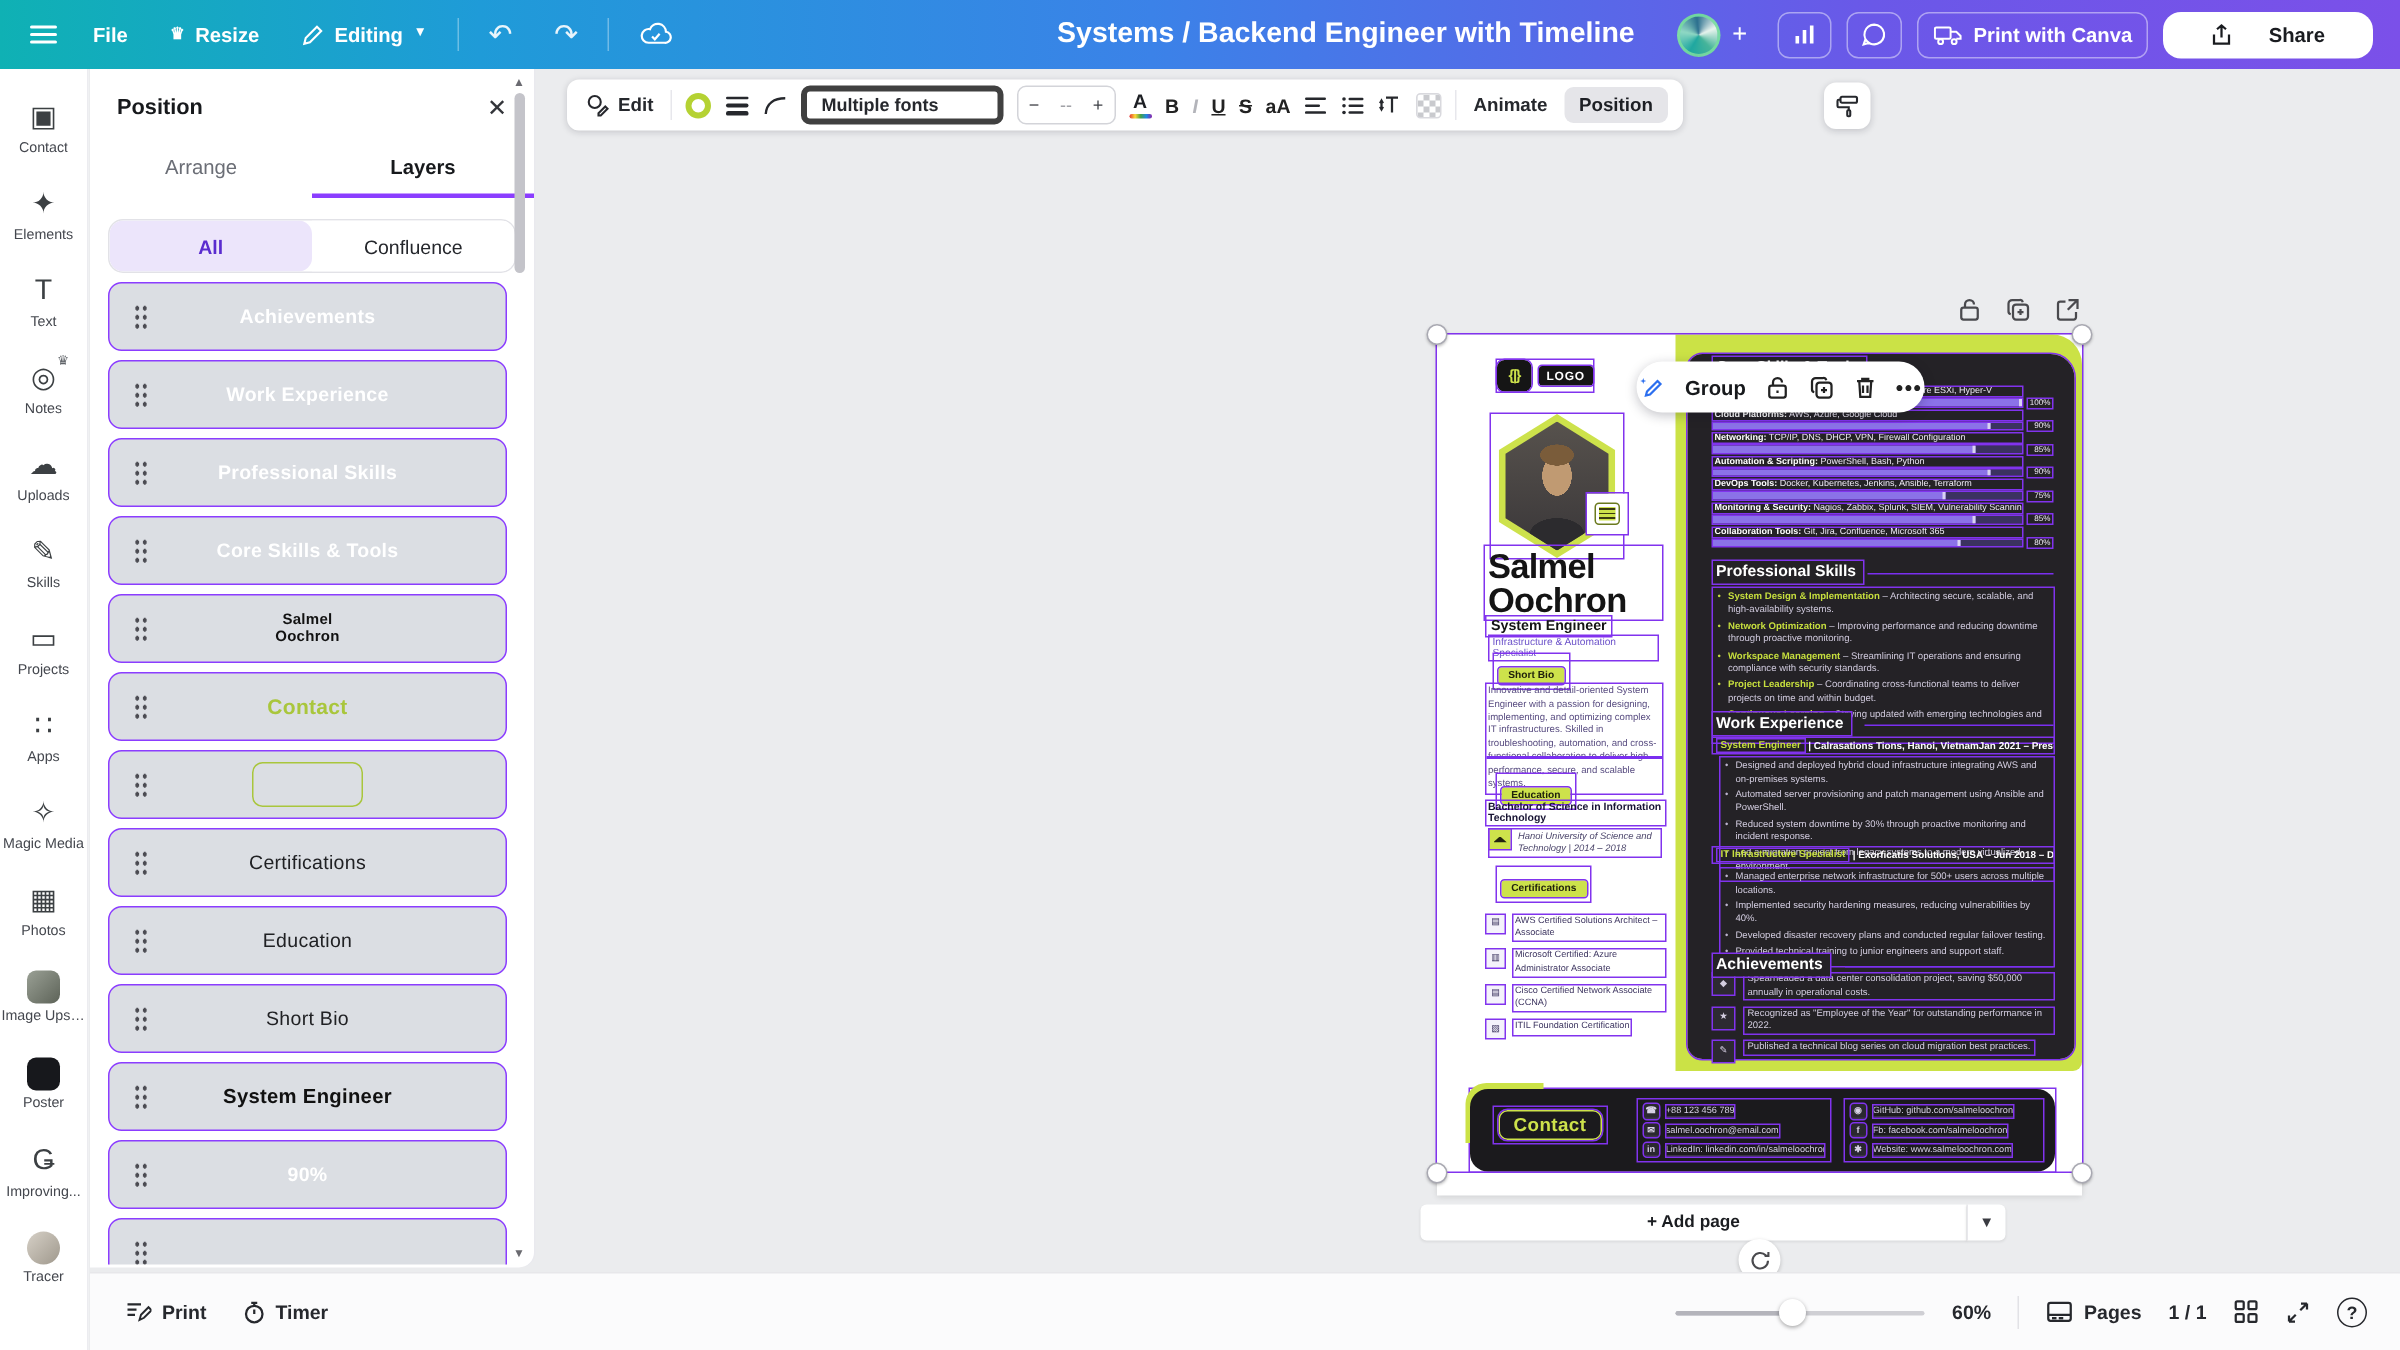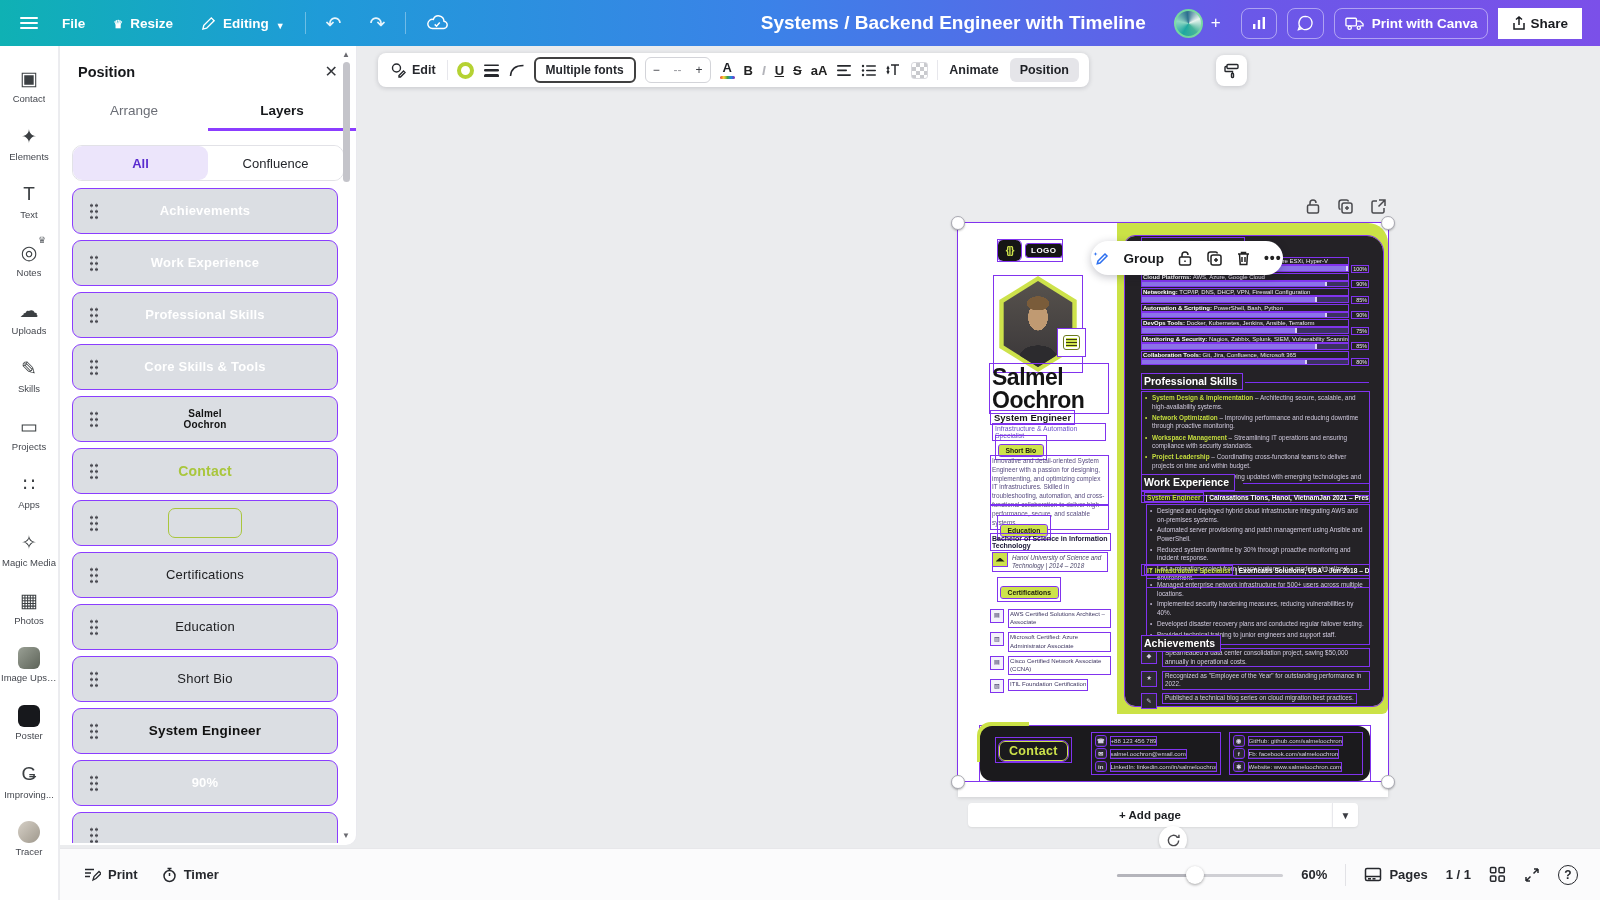--- a/index.html
+++ b/index.html
@@ -4,30 +4,30 @@
 <style>
   * { margin:0; padding:0; box-sizing:border-box; }
   html,body { width:1600px; height:900px; overflow:hidden; }
   body { font-family:"Liberation Sans", sans-serif; background:#ebecee; }
   .app { position:relative; width:1600px; height:900px; }
 
   
   .topbar { position:absolute; left:0; top:0; width:1600px; height:46px;
     background:linear-gradient(90deg,#0fb1b4 0%,#1f9bd8 20%,#3b82e8 48%,#6a58e8 78%,#7b50e9 100%);
     display:flex; align-items:center; color:#fff; font-size:13.5px; font-weight:700; z-index:50; }
-  .tb-item { display:flex; align-items:flex-end; gap:7px; padding:0 14px; cursor:pointer; }
+  .tb-item { display:flex; align-items:flex-start; gap:7px; padding:0 14px; cursor:pointer; }
   .hamburger { width:18px; height:12px; display:flex; flex-direction:column; justify-content:space-between; margin:0 10px 0 20px;}
   .hamburger i { display:block; height:2px; background:#fff; border-radius:2px;}
   .tb-sep { width:1px; height:22px; background:rgba(255,255,255,.35); margin:0 6px;}
   .tb-right { margin-left:auto; display:flex; align-items:center; gap:10px; padding-right:18px;}
   .tb-title { font-size:19px; font-weight:700; margin-right:8px; white-space:nowrap;}
   .avatar { width:29px; height:29px; border-radius:50%; border:2px solid rgba(120,220,160,.9);
     background:conic-gradient(from 210deg,#1fa7a0,#8fd8c4,#2b6f8e,#e8f4ee,#46b49a,#1fa7a0);}
   .pillbox { display:flex; align-items:center; gap:8px; border:1px solid rgba(255,255,255,.45); border-radius:8px; height:31px; padding:0 10px;}
-  .share-btn { display:flex; align-items:center; gap:4px; background:#fff; color:#1a1c20; border-radius:0; height:31px; padding:0 14px; font-weight:700; cursor:pointer;}
+  .share-btn { display:flex; align-items:center; gap:24px; background:#fff; color:#1a1c20; border-radius:12px; height:31px; padding:0 32px; font-weight:700; cursor:pointer;}
   .glyph-undo { font-size:19px; font-weight:400; opacity:.9;}
   svg.ic { display:block; }
 
   
   .rail { position:absolute; left:0; top:46px; width:59px; height:854px; background:#fff; border-right:1px solid #ececf0; z-index:40;
     display:flex; flex-direction:column; align-items:center; padding-top:10px;}
   .rail-item { width:100%; height:58px; display:flex; flex-direction:column; align-items:center; justify-content:center; gap:3px; cursor:pointer; position:relative;}
   .rail-item .ric { width:24px; height:24px; display:flex; align-items:center; justify-content:center; font-size:19px; color:#3c4043;}
   .rail-item .rlabel { font-size:9.5px; color:#44474e; max-width:56px; white-space:nowrap; overflow:hidden; text-overflow:ellipsis;}
   .rail-item .rbadge { position:absolute; top:5px; right:12px; font-size:9px; color:#5f6368;}
@@ -60,21 +60,21 @@
   .pscroll .thumb { position:absolute; left:2px; top:12px; width:7px; height:120px; background:#c4c4ca; border-radius:4px;}
   .pscroll .arr { position:absolute; left:1px; font-size:8px; color:#6a6a70;}
   .pscroll .arr.up { top:0;} .pscroll .arr.dn { bottom:2px;}
 
   
   .ftoolbar { position:absolute; left:378px; top:53px; height:34px; background:#fff; border-radius:8px;
     box-shadow:0 1px 5px rgba(20,20,40,.18); display:flex; align-items:center; padding:0 10px; gap:9px; z-index:45; }
   .ft-sep { width:1px; height:20px; background:#e7e7ec;}
   .ft-btn { display:flex; align-items:center; gap:6px; font-size:12.5px; font-weight:700; color:#26282d; cursor:pointer; padding:0 2px;}
   .ring { width:17px; height:17px; border-radius:50%; border:4.5px solid #b5d233; background:#fff;}
-  .fontbox { width:102px; height:26px; border:2px solid #404040; border-radius:6px; display:flex; align-items:center; padding:0 10px;
+  .fontbox { width:135px; height:26px; border:4px solid #404040; border-radius:6px; display:flex; align-items:center; padding:0 10px;
     font-size:12px; font-weight:700; color:#26282d; cursor:pointer;}
   .sizebox { width:66px; height:26px; border:1px solid #d3d4d9; border-radius:6px; display:flex; align-items:center; cursor:pointer;}
   .sizebox span { flex:1; text-align:center; font-size:12px; color:#3c3e44;}
   .txt-a { font-weight:800; font-size:13px; color:#1d1f24; display:flex; flex-direction:column; align-items:center; line-height:1;}
   .txt-a .bar { width:15px; height:3.5px; border-radius:2px; margin-top:1.5px;
     background:linear-gradient(90deg,#e53935,#fdd835,#43a047,#1e88e5,#8e24aa);}
   .tg { font-size:13px; font-weight:700; color:#222; cursor:pointer;}
   .tg.u { text-decoration:underline;}
   .tg.s { text-decoration:line-through;}
   .tg.dis { color:#b3b4ba; font-style:italic; font-weight:600;}
@@ -173,21 +173,21 @@
     color:#cde24b; font-size:12.5px; font-weight:800; letter-spacing:.3px;}
   .cb-col { position:absolute; top:7px; display:flex; flex-direction:column; gap:3.4px; padding:3px 4px;}
   .cb-col.c1 { left:112px; width:128px;}
   .cb-col.c2 { left:250px; width:132px;}
   .cb-row { display:flex; align-items:center; gap:5px;}
   .cb-ic { width:9.5px; height:9.5px; flex:0 0 9.5px; display:flex; align-items:center; justify-content:center;
     font-size:6.5px; font-weight:800; color:#cde24b; background:#2a2830; border-radius:2px;}
   .cb-row span { font-size:6.1px; color:#d7d1e6; border-bottom:.5px solid #3a3545; white-space:nowrap; overflow:hidden;}
 
   
-  .addpage { position:absolute; left:608px; top:757px; width:390px; height:24px; display:flex; z-index:6;}
+  .addpage { position:absolute; left:587px; top:757px; width:390px; height:24px; display:flex; z-index:6;}
   .ap-main { flex:1; background:#fff; border-radius:4px 0 0 4px; display:flex; align-items:center; justify-content:center;
     font-size:11.5px; font-weight:700; color:#1b1d21; cursor:pointer; box-shadow:0 1px 2px rgba(0,0,0,.08);}
   .ap-chev { width:26px; background:#fff; border-left:1px solid #e8e8ec; border-radius:0 4px 4px 0; display:flex;
     align-items:center; justify-content:center; color:#3a3c42; font-size:10px; cursor:pointer; box-shadow:0 1px 2px rgba(0,0,0,.08);}
   .rotate-btn { position:absolute; left:799px; top:780px; width:28px; height:28px; border-radius:50%; background:#fff;
     box-shadow:0 1px 3px rgba(0,0,0,.2); display:flex; align-items:center; justify-content:center; z-index:6; cursor:pointer;}
 
   
   .bottombar { position:absolute; left:60px; right:0; bottom:0; height:52px; background:#fbfbfc; border-top:1px solid #e7e7ea;
     display:flex; align-items:center; z-index:40;}

